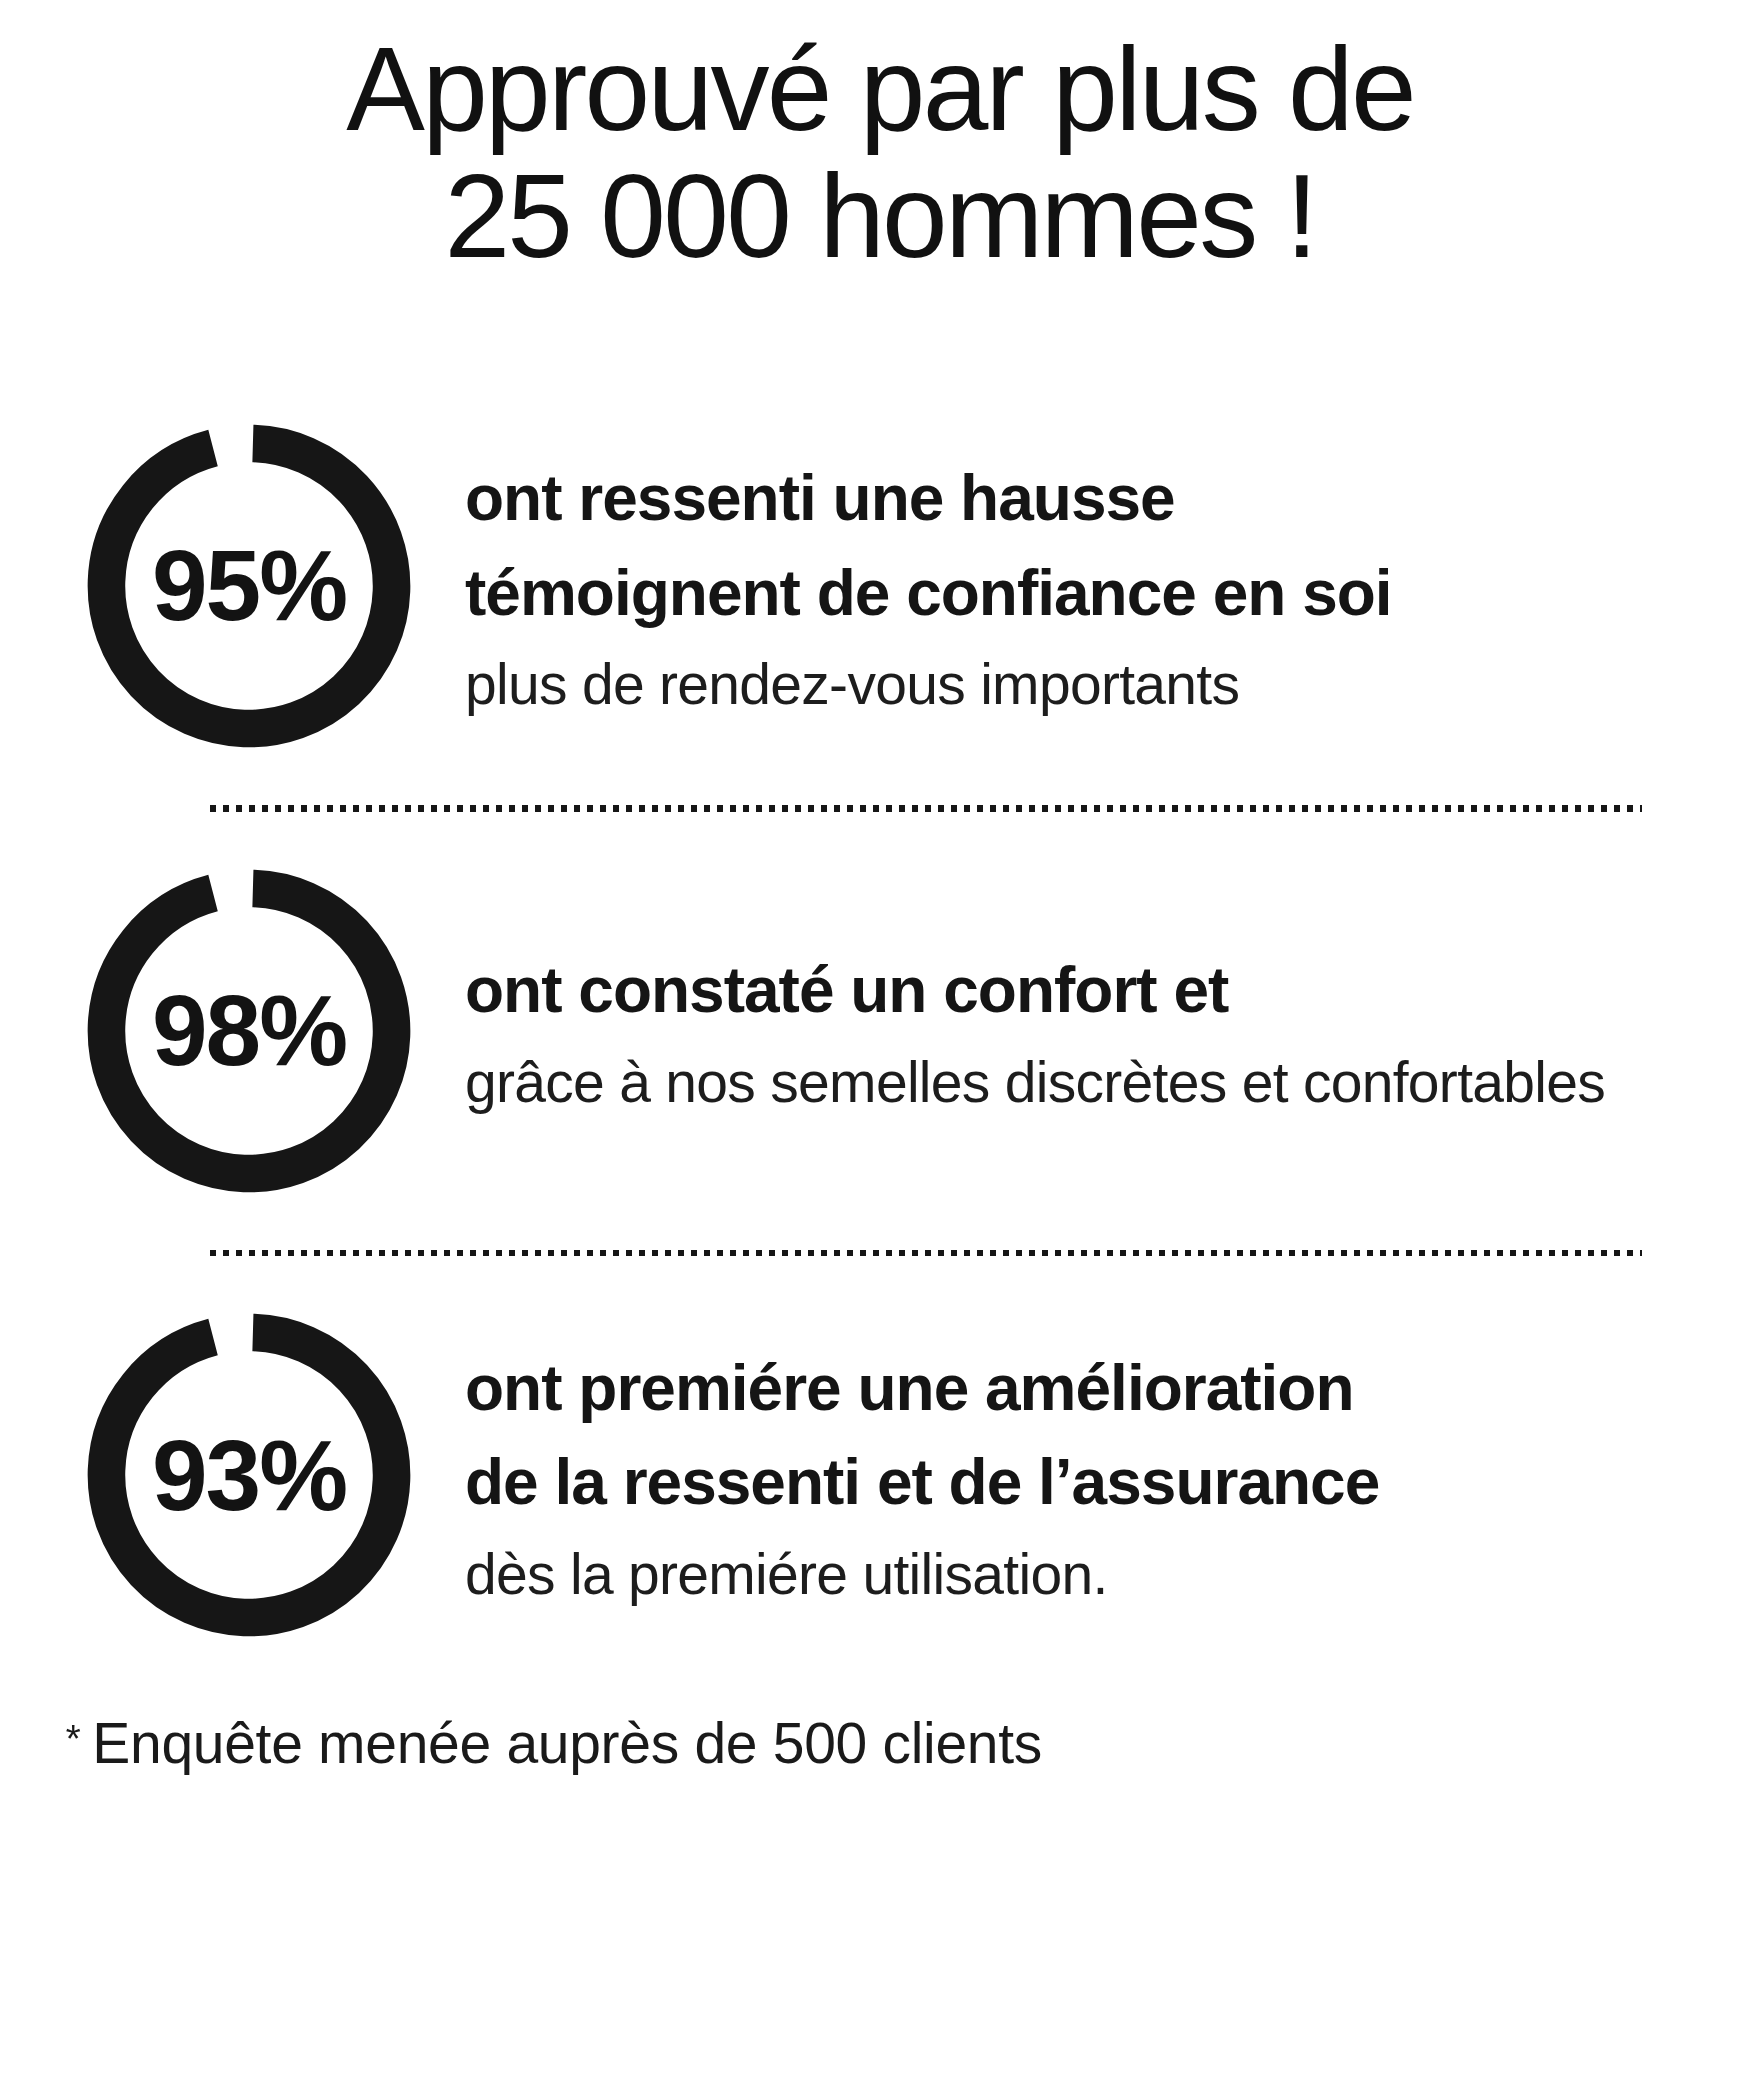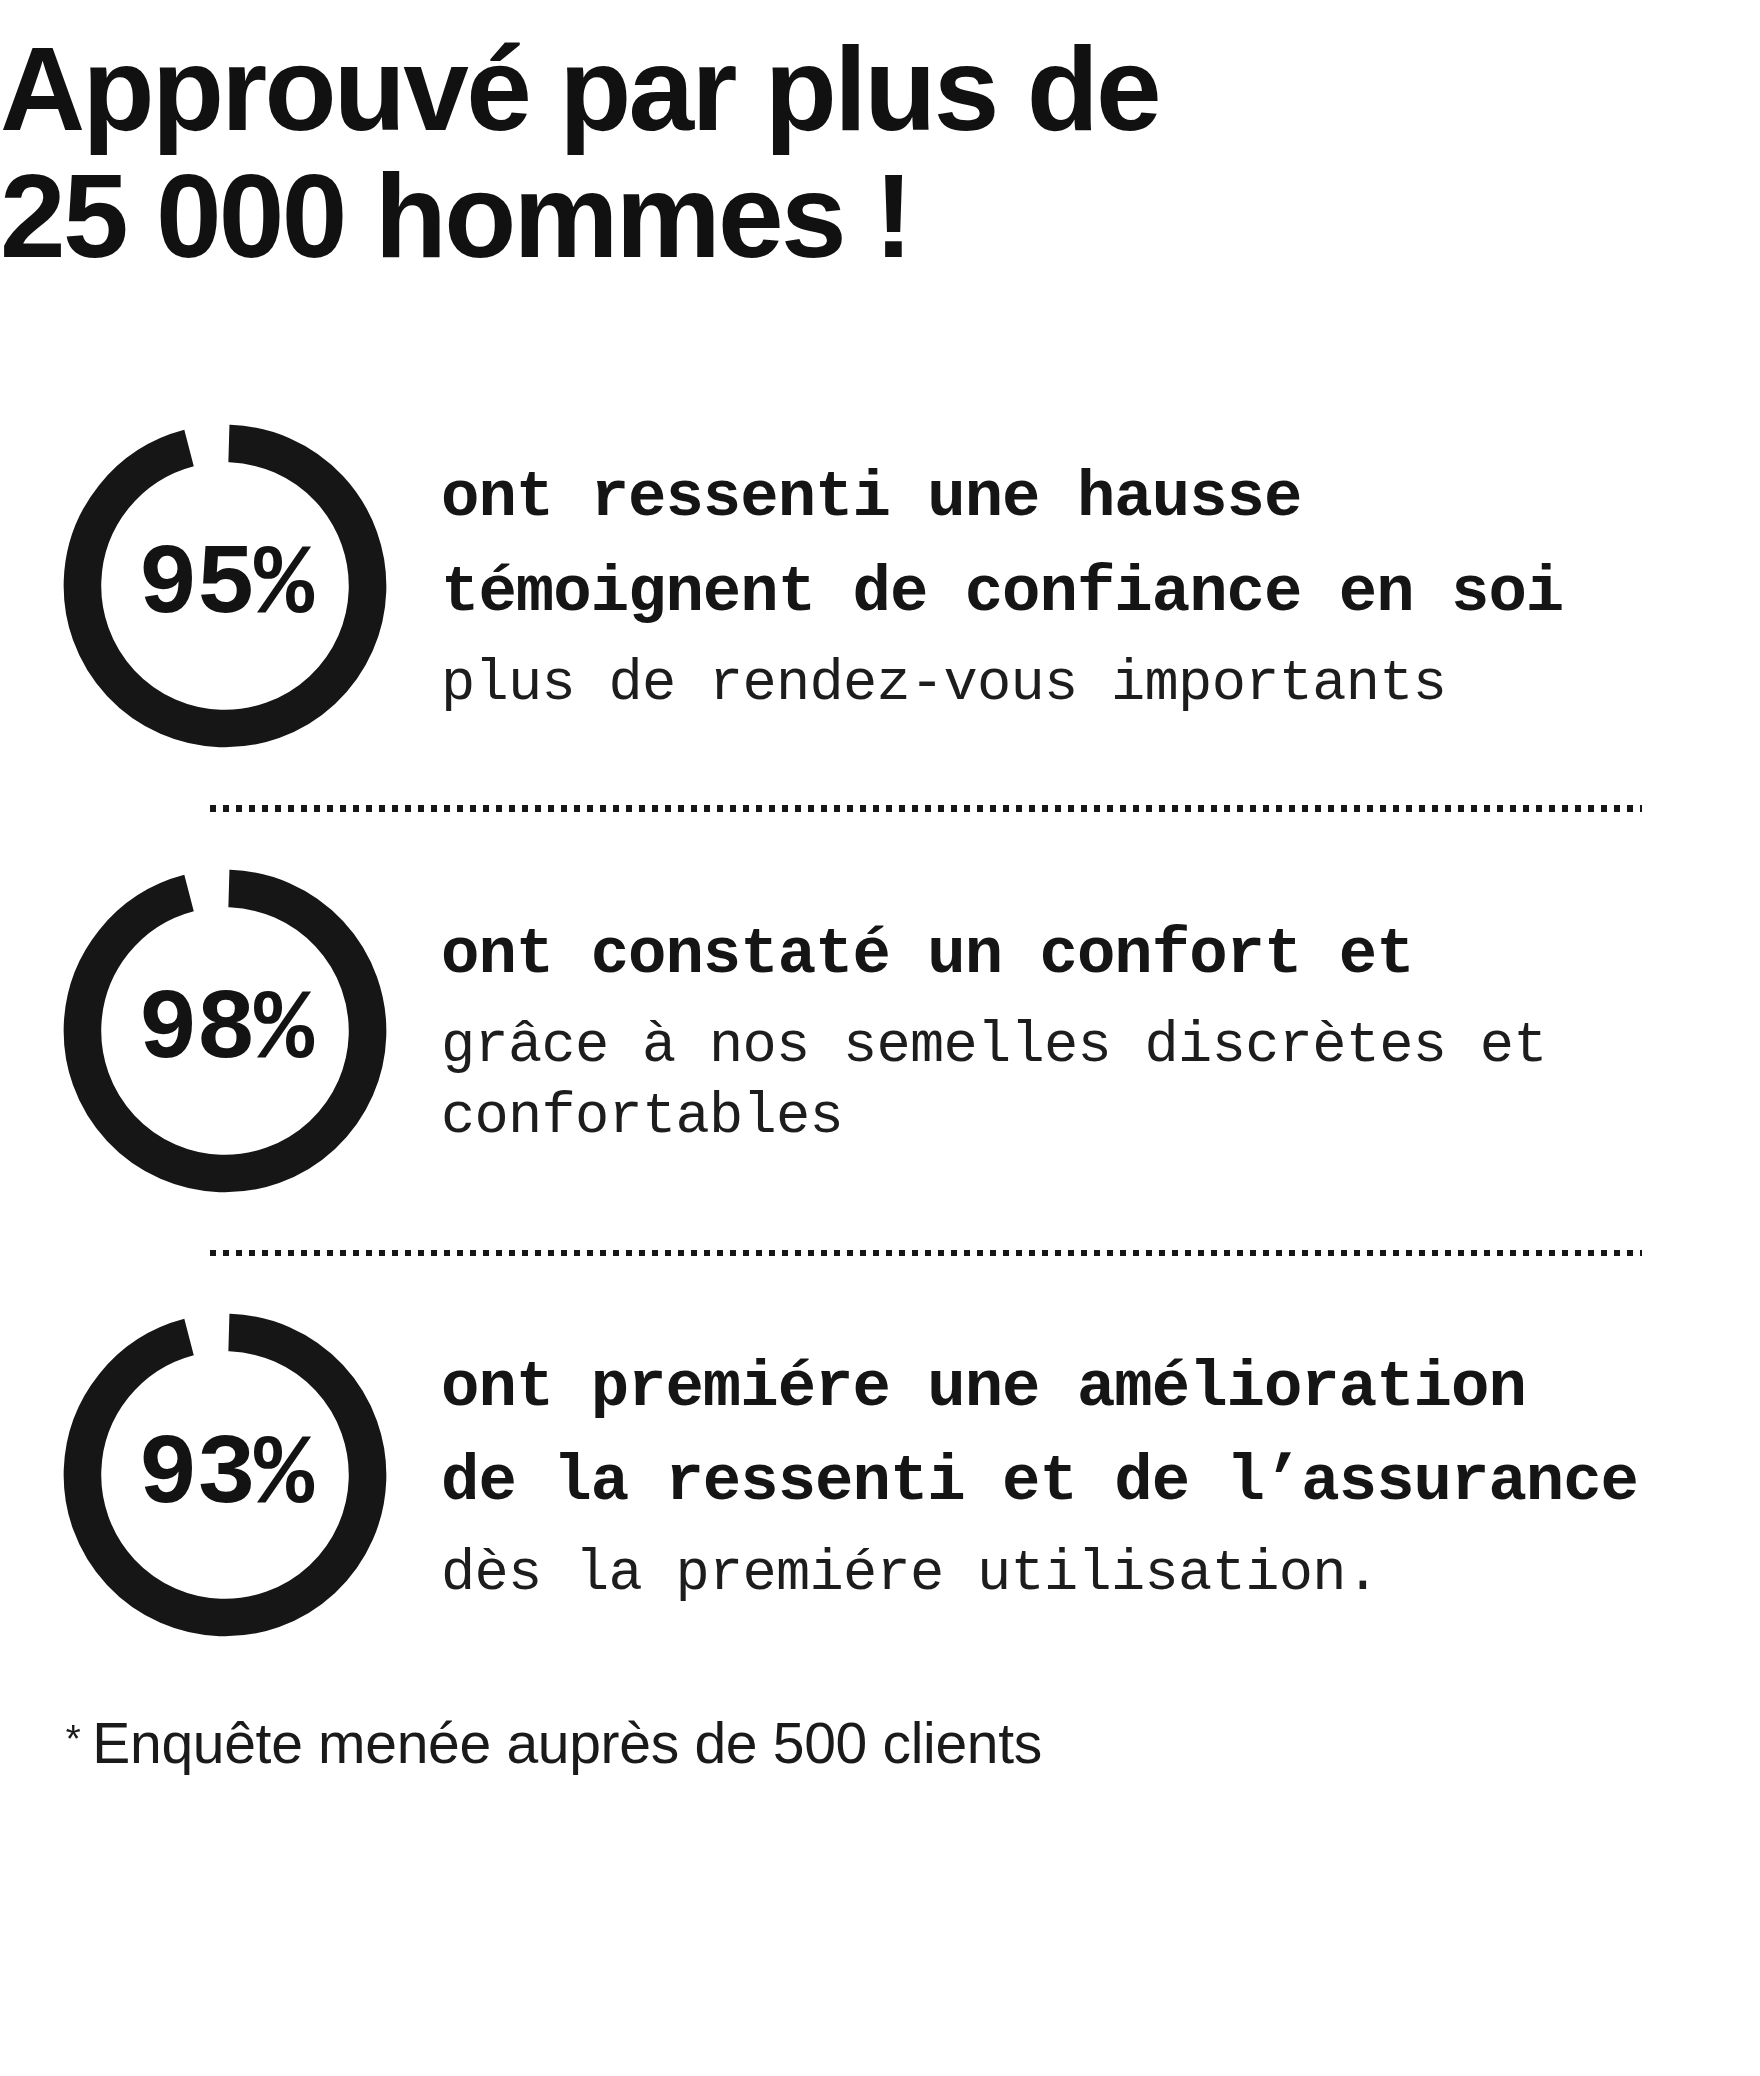--- a/index.html
+++ b/index.html
@@ -6,46 +6,45 @@
   body {
     width:1760px; height:2077px;
     background:#ffffff;
     color:#141414;
     font-family:"Liberation Sans", sans-serif;
     overflow:hidden;
   }
 
   .title {
     margin:26px 0 0;
-    text-align:left;
+    text-align:center;
     font-size:118px;
     line-height:1.08;
-    font-weight:bold;
+    font-weight:normal;
     letter-spacing:-2.7px;
     color:#111111;
   }
 
   .subtitle {
     margin:57px 0 0;
     text-align:center;
     font-size:62px;
     line-height:1.2;
     font-weight:400;
     letter-spacing:-0.7px;
     color:#1b1b1b;
   }
 
   .stats { margin-top:143px; }
 
   .stat-row {
     display:flex;
     align-items:center;
-    padding-left:63px;
+    padding-left:87px;
     column-gap:54px;
-    font-family:Liberation Mono, monospace;
   }
 
   .ring-wrap { position:relative; width:324px; height:324px; flex:0 0 auto; }
   .ring-svg  { width:100%; height:100%; display:block; }
   .pct {
     position:absolute; inset:0;
     display:flex; align-items:center; justify-content:center;
     font-size:100px; font-weight:bold; letter-spacing:-2px;
     color:#131313;
   }

